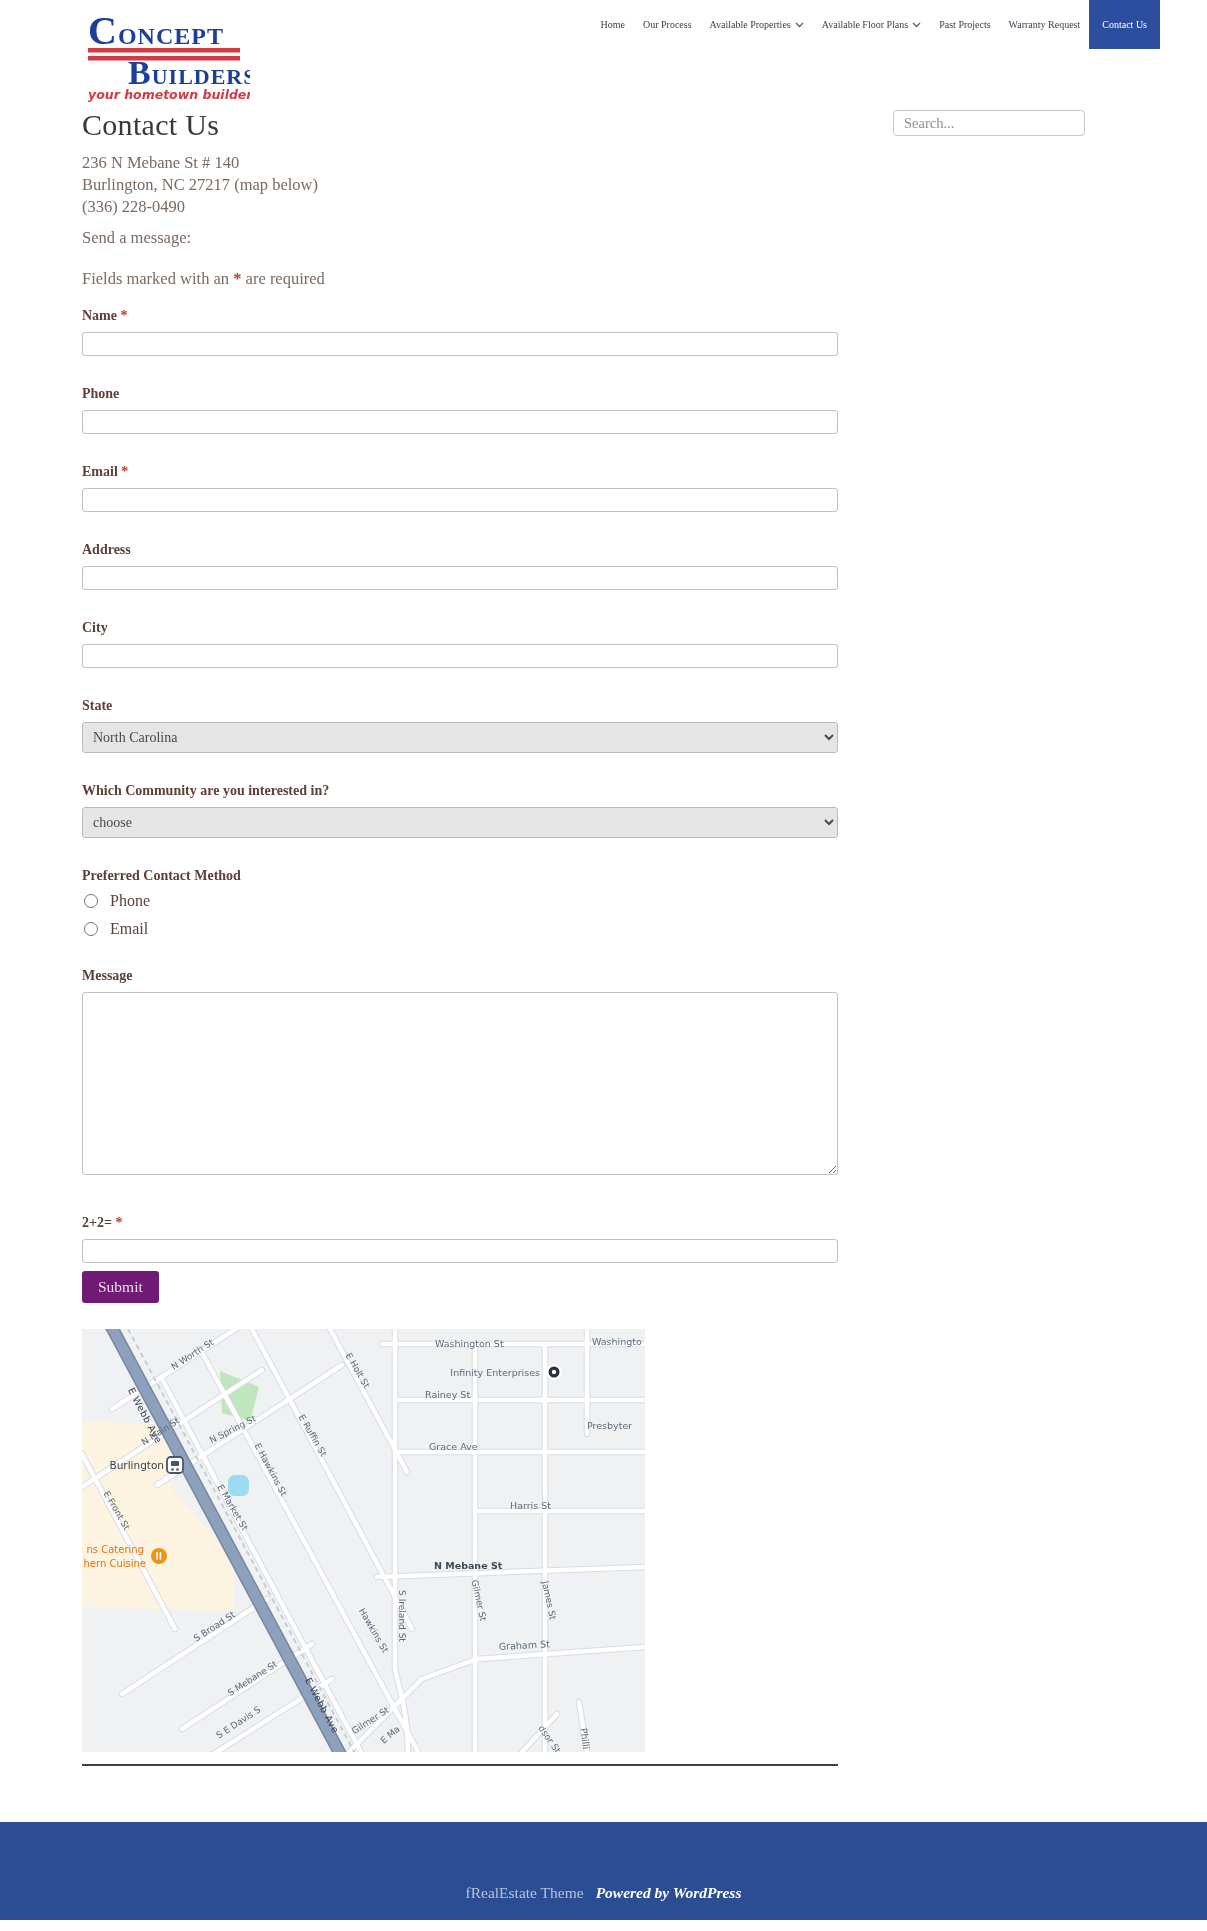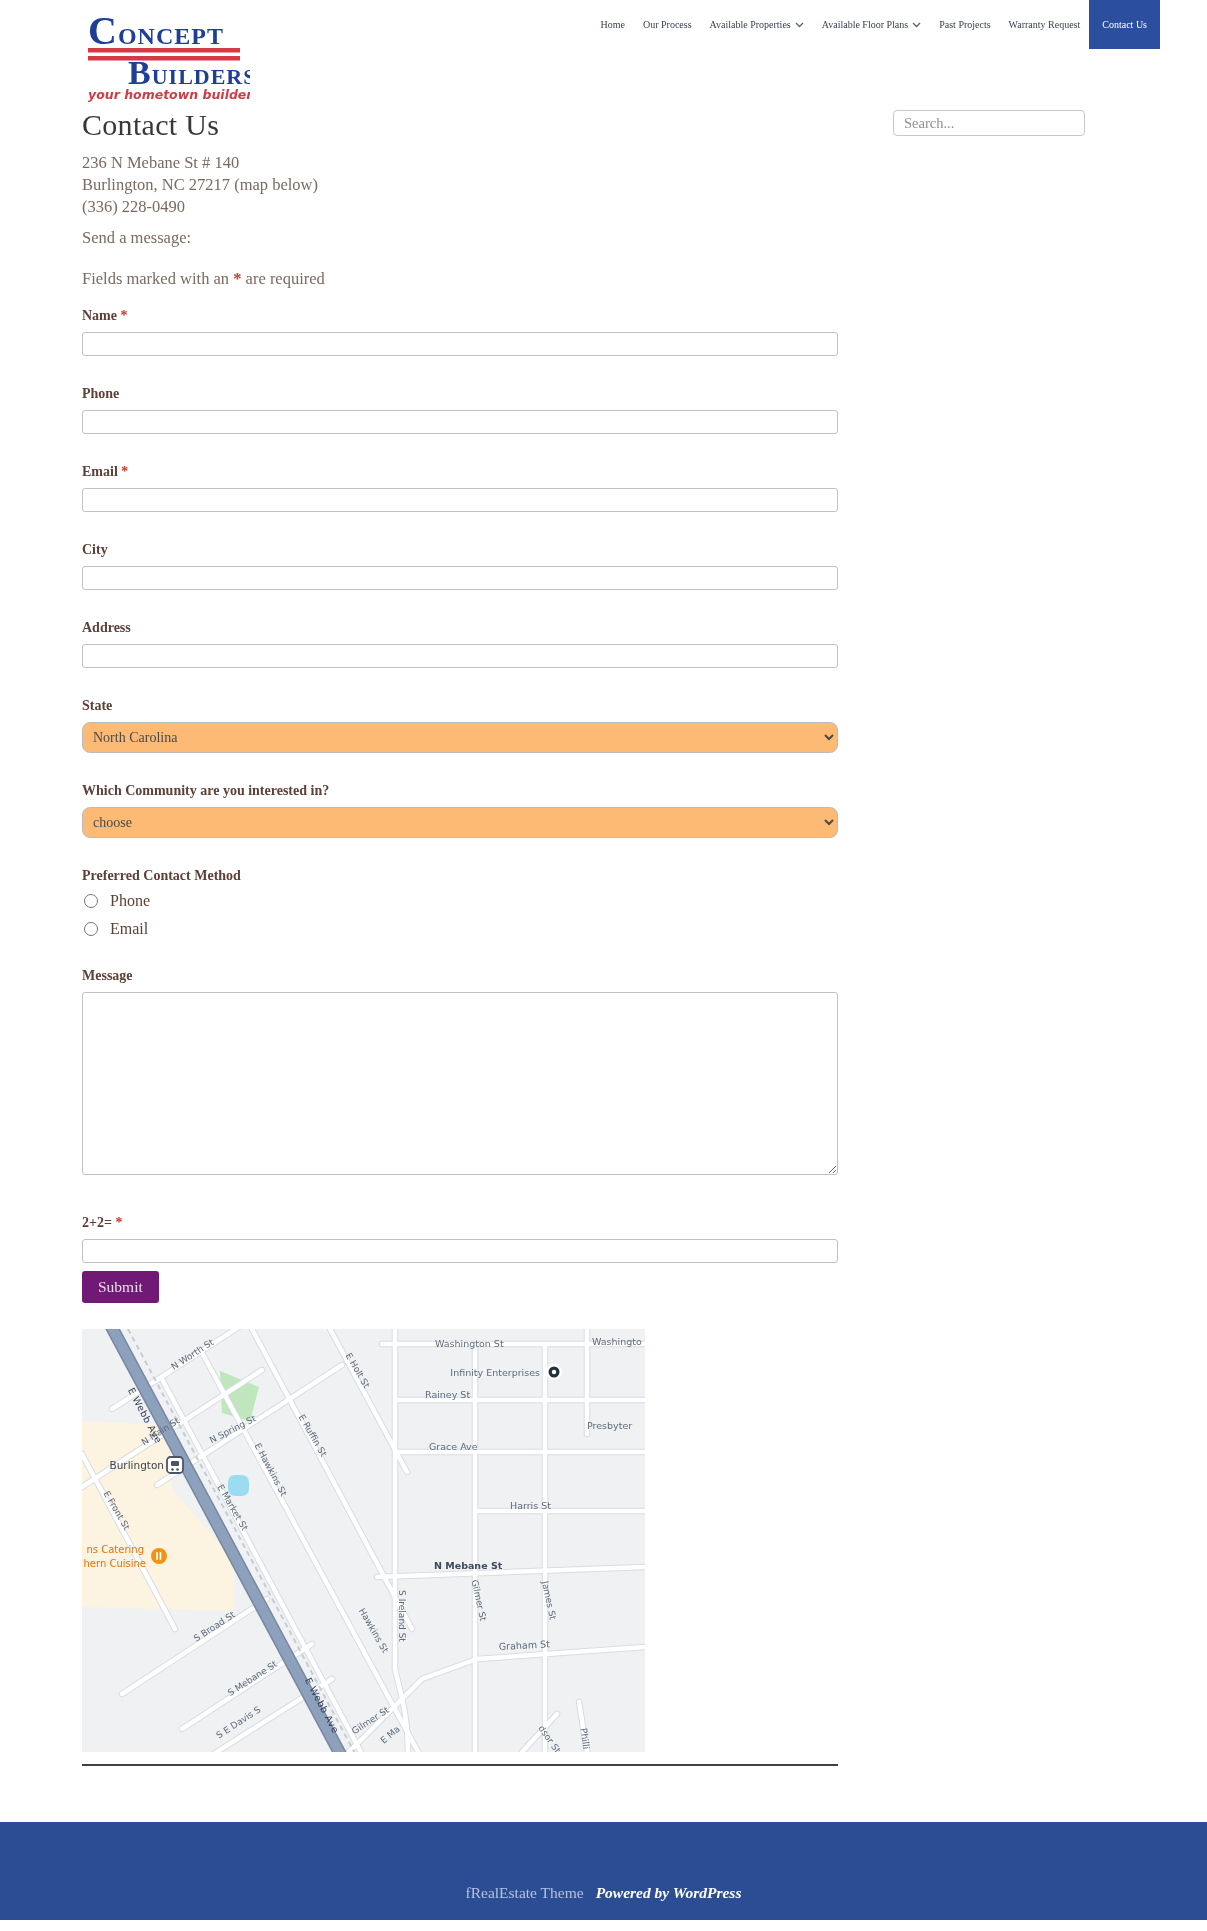--- a/index.html
+++ b/index.html
@@ -26,22 +26,22 @@
   .addr,.msgline,.reqnote{font-size:16.5px;line-height:22px;color:#7b6a60;}
   .msgline{margin-top:9px;}
   .reqnote{margin-top:19px;margin-bottom:18px;}
   .req{color:#c0392b;font-weight:bold;}
 
   
   .field{margin-bottom:30px;}
   .flabel{display:block;font-size:14px;font-weight:bold;color:#5d4037;margin-bottom:8px;}
   .tinput{width:100%;box-sizing:border-box;height:24px;border:1px solid #c1c1c1;border-radius:3px;
     padding:2px 6px;font-family:"Liberation Sans",sans-serif;font-size:13px;}
-  select{width:100%;box-sizing:border-box;height:31px;border:1px solid #bbb;border-radius:8px;
-    font-family:"Liberation Serif",serif;font-size:14px;color:#4a4a4a;padding:0 6px;background:#fdba74;}
+  select{width:100%;box-sizing:border-box;height:31px;border:1px solid #bbb;border-radius:3px;
+    font-family:"Liberation Serif",serif;font-size:14px;color:#4a4a4a;padding:0 6px;background:#e5e5e5;}
   .radio-row{display:flex;align-items:center;margin:6px 0 10px;font-size:16px;color:#5d4037;}
   .radio-row input{margin:0 12px 0 2px;width:14px;height:14px;}
   textarea{width:100%;box-sizing:border-box;height:183px;border:1px solid #c1c1c1;border-radius:3px;
     resize:both;font-family:"Liberation Sans",sans-serif;font-size:13px;padding:4px 6px;}
   .msgfield{margin-bottom:36px;}
   .capfield{margin-bottom:8px;}
   .capfield .flabel{font-size:14px;}
   .submit-btn{display:inline-block;background:#701a75;color:rgba(255,255,255,.85);border:none;border-radius:3px;
     font-family:"Liberation Serif",serif;font-size:15.5px;padding:7px 16px;cursor:pointer;}
 
@@ -132,26 +132,26 @@
       <label class="flabel">Phone</label>
       <input class="tinput" type="text" style="">
     </div>
 
     <div class="field">
       <label class="flabel"><span>Email</span> <span class="req">*</span></label>
       <input class="tinput" type="text" style="">
     </div>
 
     <div class="field">
+      <label class="flabel">Address</label>
+      <input class="tinput" type="text" style="">
+    </div>
+
+    <div class="field">
       <label class="flabel">City</label>
-      <input class="tinput" type="text" style="">
-    </div>
-
-    <div class="field">
-      <label class="flabel">Address</label>
       <input class="tinput" type="text" style="">
     </div>
 
     <div class="field">
       <label class="flabel">State</label>
       <select><option>North Carolina</option></select>
     </div>
 
     <div class="field">
       <label class="flabel">Which Community are you interested in?</label>

